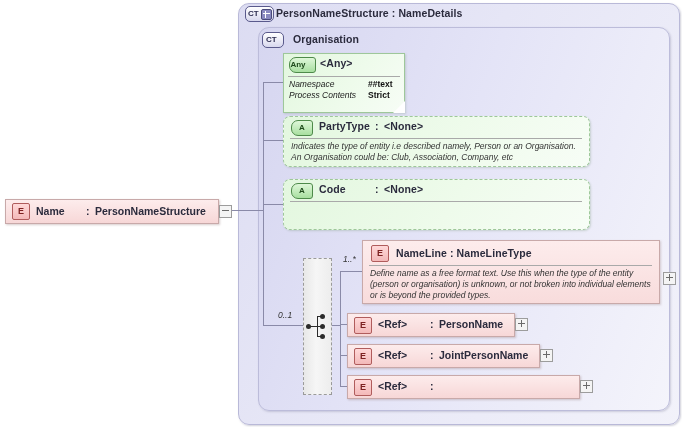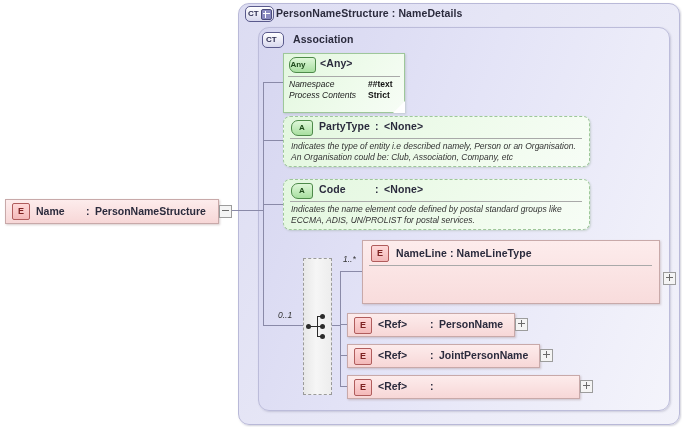--- a/index.html
+++ b/index.html
@@ -127,21 +127,21 @@
   <span class="lbl">CT</span>
   <span class="plus"></span>
 </div>
 <div class="abs hdr ct-outer-title">PersonNameStructure : NameDetails</div>
 
 <div class="abs ct-inner"></div>
 
 <div class="abs badge-ct2">
   <span class="lbl">CT</span>
 </div>
-<div class="abs hdr ct-inner-title">Association</div>
+<div class="abs hdr ct-inner-title">Organisation</div>
 
 <div class="abs ln lnh" style="left:228px;top:210px;width:35px;"></div>
 
 <div class="abs ln lnv" style="left:263px;top:82px;height:128px;"></div>
 <div class="abs ln lnv" style="left:263px;top:210px;height:115px;"></div>
 
 <div class="abs ln lnh" style="left:263px;top:82px;width:20px;"></div>
 <div class="abs ln lnh" style="left:263px;top:140px;width:20px;"></div>
 <div class="abs ln lnh" style="left:263px;top:204px;width:20px;"></div>
 
@@ -189,21 +189,20 @@
 </div>
 
 <div class="abs green-box attr-box code-box">
   <div class="badge-a" style="left:7px;top:3px;">
     <span>A</span>
   </div>
   <div class="abs hdr" style="left:35px;top:3px;">Code</div>
   <div class="abs hdr" style="left:91px;top:3px;">:</div>
   <div class="abs hdr" style="left:100px;top:3px;">&lt;None&gt;</div>
   <div class="sep" style="left:6px;top:21px;width:292px;"></div>
-  <div class="doc" style="left:7px;top:24px;width:292px;">Indicates the name element code defined by postal standard groups like ECCMA, ADIS, UN/PROLIST for postal services.</div>
 </div>
 
 <div class="abs choice">
   <span class="cdot" style="left:2px;top:65px;"></span>
   <span class="cline" style="left:6px;top:67px;width:7px;height:1px;"></span>
   <span class="cline" style="left:13px;top:57px;width:1px;height:21px;"></span>
   <span class="cline" style="left:13px;top:57px;width:4px;height:1px;"></span>
   <span class="cline" style="left:13px;top:67px;width:4px;height:1px;"></span>
   <span class="cline" style="left:13px;top:77px;width:4px;height:1px;"></span>
   <span class="cdot" style="left:16px;top:55px;"></span>
@@ -212,20 +211,21 @@
 </div>
 <div class="card" style="left:278px;top:310px;">0..1</div>
 
 <div class="card" style="left:343px;top:254px;">1..*</div>
 <div class="abs nameline-box">
   <div class="badge-e" style="left:8px;top:4px;">
     <span>E</span>
   </div>
   <div class="abs hdr" style="left:33px;top:6px;">NameLine : NameLineType</div>
   <div class="sep" style="left:6px;top:24px;width:283px;"></div>
+  <div class="doc" style="left:7px;top:27px;width:285px;">Define name as a free format text. Use this when the type of the entity (person or organisation) is unknown, or not broken into individual elements or is beyond the provided types.</div>
 </div>
 <div class="abs expander plus" style="left:663px;top:272px;"></div>
 
 <div class="abs elem-box ref1">
   <div class="badge-e" style="left:6px;top:3px;">
     <span>E</span>
   </div>
   <div class="abs elem-title" style="left:30px;top:4px;">&lt;Ref&gt;</div>
   <div class="abs elem-title" style="left:82px;top:4px;">:</div>
   <div class="abs elem-title" style="left:91px;top:4px;">PersonName</div>

